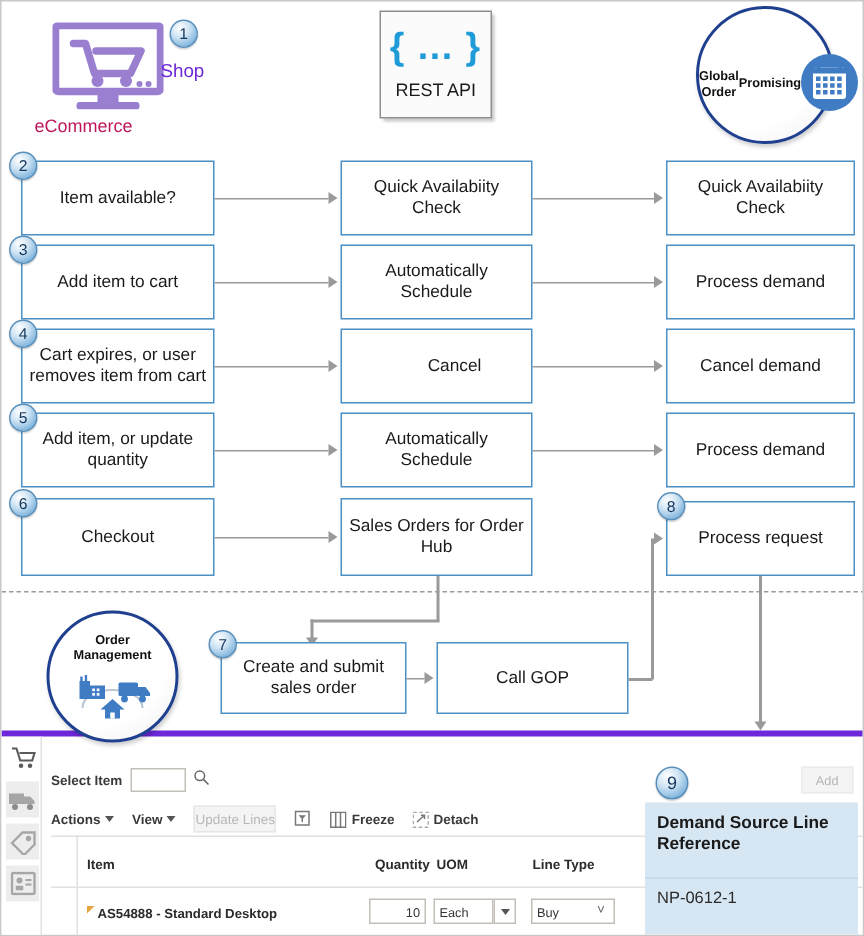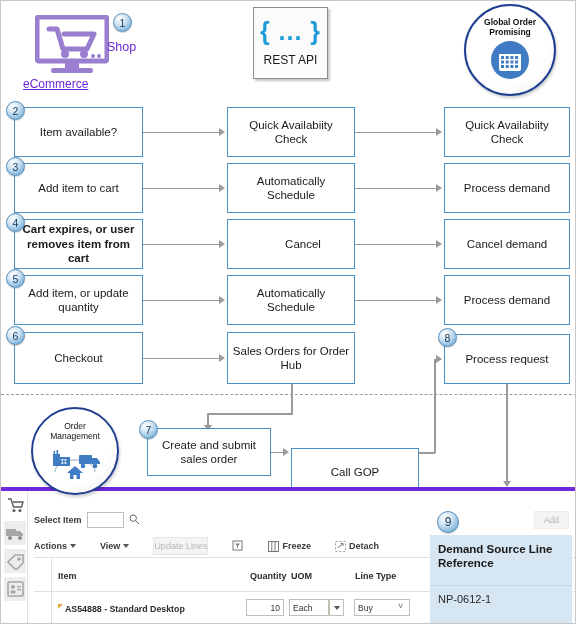--- a/index.html
+++ b/index.html
@@ -42,50 +42,50 @@
   .arrow-v { position:absolute; width:1px; background:#9a9a9a; }
   .ahead-r { position:absolute; width:0; height:0;
     border-top:4px solid transparent; border-bottom:4px solid transparent;
     border-left:6px solid #9a9a9a; }
   .ahead-d { position:absolute; width:0; height:0;
     border-left:4px solid transparent; border-right:4px solid transparent;
     border-top:6px solid #9a9a9a; }
 
   
   .ecom-wrap { position:absolute; left:34px; top:14px; width:74px; height:58px; }
-  .ecom-label { position:absolute; left:22px; top:76px; font-size:12px; color:#6d28d9;text-decoration:underline; }
+  .ecom-label { position:absolute; left:22px; top:76px; font-size:12px; color:#be185d; }
   .shop-label { position:absolute; left:106px; top:39px; font-size:12.5px; color:#6d28d9; }
 
   .rest-box {
     position:absolute; left:252px; top:6px; width:75px; height:72px;
     border:1px solid #8e8e8e; background:#fbfbfb;
     box-shadow:2px 2px 2px rgba(0,0,0,.22);
     display:flex; flex-direction:column; align-items:center; justify-content:center;
   }
   .rest-braces { color:#1f9bd8; font-size:25px; font-weight:bold; line-height:1;
                  font-family:"Liberation Sans", sans-serif; letter-spacing:1px; }
   .rest-label { font-size:12px; color:#1a1a1a; margin-top:9px; }
 
   .gop-circle {
     position:absolute; left:463px; top:3px; width:92px; height:92px;
     border-radius:50%; border:2px solid #1f3f8f;
     background: radial-gradient(circle at 35% 30%, #ffffff 0%, #ffffff 62%, #f0f0f0 100%);
-    display:flex; flex-direction:column; align-items:center; padding-top:11px;
+    display:flex; flex-direction:row; align-items:center; padding-top:11px;
     box-shadow:1px 2px 3px rgba(0,0,0,.2);
   }
   .gop-text { font-size:8.5px; font-weight:bold; color:#111; text-align:center; line-height:1.18; }
 
   .om-circle {
     position:absolute; left:30px; top:406px; width:88px; height:88px;
     border-radius:50%; border:2px solid #1f3f8f;
     background: radial-gradient(circle at 35% 30%, #ffffff 0%, #ffffff 62%, #efefef 100%);
     display:flex; flex-direction:column; align-items:center; padding-top:12px;
     box-shadow:1px 2px 3px rgba(0,0,0,.2); z-index:30;
   }
-  .om-text { font-size:8.5px; font-weight:normal; color:#111; text-align:center; line-height:1.2; }
+  .om-text { font-size:8.5px; font-weight:bold; color:#111; text-align:center; line-height:1.2; }
 
   .divider-dashed {
     position:absolute; left:0; top:393px; width:576px; height:0;
     border-top:1px dashed #9a9a9a;
   }
 
   
   .app {
     position:absolute; left:0; top:486px; width:576px; height:152px;
     background:#ffffff; border-top:4px solid #6d28d9; overflow:hidden;
@@ -97,21 +97,21 @@
   .rail-ico { position:absolute; left:3px; width:22px; height:24px;
               display:flex; align-items:center; justify-content:center; }
   .rail-ico.sel { background:#ffffff; }
 
   .app-body { position:absolute; left:27px; top:0; right:0; bottom:0; }
 
   .select-item-row { position:absolute; left:6px; top:20px; display:flex; align-items:center; gap:5px; }
   .si-label { font-size:9px; font-weight:bold; color:#3a3a3a; }
   .si-input { width:37px; height:16px; border:1px solid #c3bfb7; background:#fff; }
 
-  .toolbar { position:absolute; left:6px; top:46px; display:flex; align-items:center; gap:12px; }
+  .toolbar { position:absolute; left:6px; top:46px; display:flex; align-items:center; gap:0; }
   .tb-item { font-size:9px; font-weight:bold; color:#3a3a3a; display:flex; align-items:center; gap:3px;
              margin-right:12px; white-space:nowrap; }
   .tb-btn { font-size:9px; color:#b7b7b7; background:#f4f4f4; border:1px solid #e6e6e6;
             padding:3px 0; margin-right:12px; white-space:nowrap; }
   .caret-d { width:0;height:0;border-left:3px solid transparent;border-right:3px solid transparent;
              border-top:4px solid #555; }
 
   .tbl { position:absolute; left:6px; top:66px; right:0; }
   .tbl-hline { position:absolute; left:0; right:0; height:1px; background:#e0e0e0; }
   .tbl-vline { position:absolute; width:1px; background:#e0e0e0; }
@@ -196,21 +196,21 @@
   </div>
 
   <div class="fbox" style="left:13px;  top:106px; width:129px; height:50px;">Item available?</div>
   <div class="fbox" style="left:226px; top:106px; width:128px; height:50px;">Quick Availabiity Check</div>
   <div class="fbox" style="left:443px; top:106px; width:126px; height:50px;">Quick Availabiity Check</div>
 
   <div class="fbox" style="left:13px;  top:162px; width:129px; height:50px;">Add item to cart</div>
   <div class="fbox" style="left:226px; top:162px; width:128px; height:50px;">Automatically Schedule</div>
   <div class="fbox" style="left:443px; top:162px; width:126px; height:50px;">Process demand</div>
 
-  <div class="fbox" style="left:13px;  top:218px; width:129px; height:50px;font-weight:bold;">Cart expires, or user removes  item from cart</div>
+  <div class="fbox" style="left:13px;  top:218px; width:129px; height:50px;">Cart expires, or user removes  item from cart</div>
   <div class="fbox" style="left:226px; top:218px; width:128px; height:50px;padding-left:28px;">Cancel</div>
   <div class="fbox" style="left:443px; top:218px; width:126px; height:50px;">Cancel demand</div>
 
   <div class="fbox" style="left:13px;  top:274px; width:129px; height:50px;">Add item, or update quantity</div>
   <div class="fbox" style="left:226px; top:274px; width:128px; height:50px;">Automatically Schedule</div>
   <div class="fbox" style="left:443px; top:274px; width:126px; height:50px;">Process demand</div>
 
   <div class="fbox" style="left:13px;  top:331px; width:129px; height:52px;">Checkout</div>
   <div class="fbox" style="left:226px; top:331px; width:128px; height:52px;">Sales Orders for Order Hub</div>
   <div class="fbox" style="left:443px; top:333px; width:126px; height:50px;">Process request</div>
@@ -235,21 +235,21 @@
   <div class="arrow-h" style="left:354px; top:299px; width:81px;"></div>
   <div class="ahead-r" style="left:435px; top:295px;"></div>
 
   <div class="arrow-v" style="left:290px; top:383px; width:2px; height:30px;"></div>
   <div class="arrow-h" style="left:206px; top:412px; width:86px; height:2px;"></div>
   <div class="arrow-v" style="left:206px; top:412px; width:2px; height:14px;"></div>
   <div class="ahead-d" style="left:203px; top:424px;"></div>
 
   <div class="fbox" style="left:146px; top:427px; width:124px; height:48px;">Create and submit sales order</div>
 
-  <div class="fbox" style="left:290px; top:447px; width:128px; height:48px;">Call GOP</div>
+  <div class="fbox" style="left:290px; top:427px; width:128px; height:48px;">Call GOP</div>
 
   <div class="arrow-h" style="left:270px; top:451px; width:12px;"></div>
   <div class="ahead-r" style="left:282px; top:447px;"></div>
 
   <div class="arrow-h" style="left:418px; top:451px; width:16px; height:2px;"></div>
   <div class="arrow-v" style="left:433px; top:358px; width:2px; height:94px;"></div>
   <div class="ahead-r" style="left:435px; top:354px;"></div>
 
   <div class="arrow-v" style="left:505px; top:383px; width:2px; height:101px;"></div>
   <div class="ahead-d" style="left:502px; top:480px;"></div>

